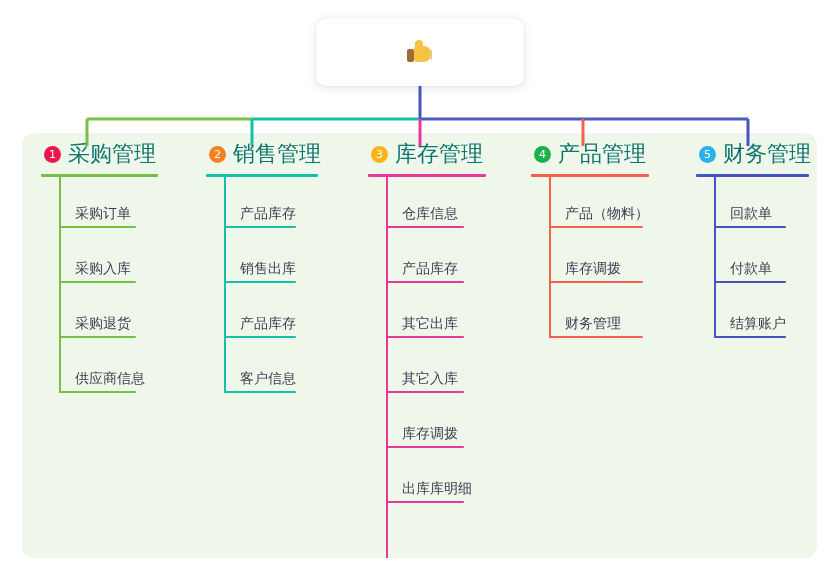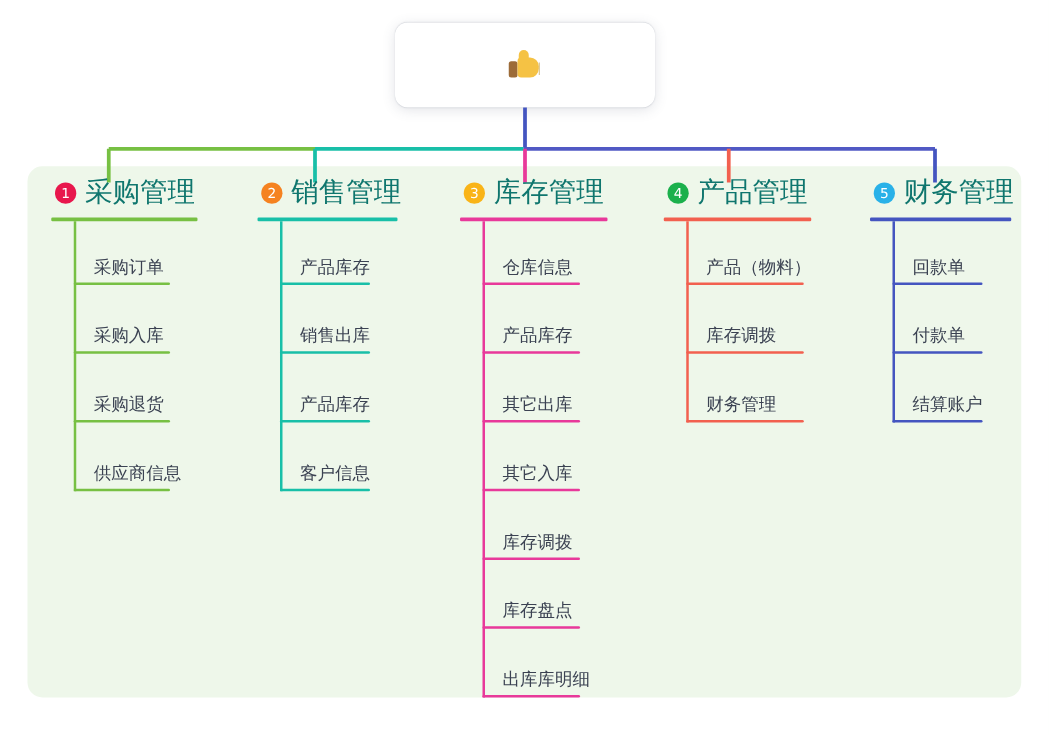--- a/index.html
+++ b/index.html
@@ -269,24 +269,20 @@
         </div>
         <div class="leaf">
           <span class="leaf-label">其它入库</span>
           <div class="leaf-rule" style="background: rgb(232, 57, 154); width: 78px;"></div>
         </div>
         <div class="leaf">
           <span class="leaf-label">库存调拨</span>
           <div class="leaf-rule" style="background: rgb(232, 57, 154); width: 78px;"></div>
         </div>
         <div class="leaf">
-          <span class="leaf-label">库存盘点</span>
-          <div class="leaf-rule" style="background: rgb(232, 57, 154); width: 78px;"></div>
-        </div>
-        <div class="leaf">
           <span class="leaf-label">出库库明细</span>
           <div class="leaf-rule" style="background: rgb(232, 57, 154); width: 78px;"></div>
         </div>
       </div>
     </div>
     <div class="column" style="left: 520px;">
       <div class="col-head">
         <span class="badge" style="background: rgb(27, 176, 76);">4</span>
         <span class="col-title">产品管理</span>
       </div>

